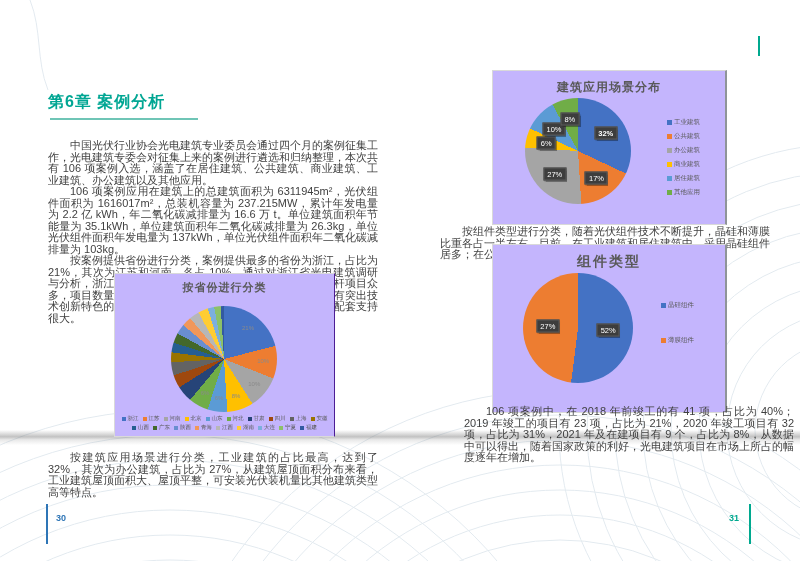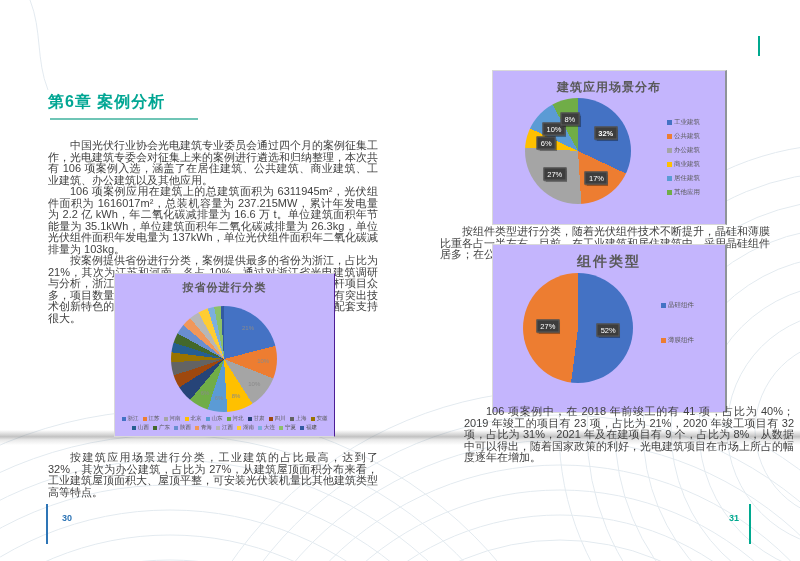--- a/index.html
+++ b/index.html
@@ -53,21 +53,21 @@
   .legend-scenes{left:174px;top:47px;gap:5px;}
   .legend-components{left:168px;top:56px;gap:26px;}
   .legend-item{display:inline-flex;align-items:center;gap:2px;}
   .legend-bullet{display:inline-block;width:4px;height:4px;flex:0 0 auto;}
   .legend-rows .legend-text{font-size:5.5px;color:#595959;}
   .legend-right .legend-bullet{width:5px;height:5px;}
   .legend-right .legend-text{font-size:6.5px;color:#595959;}
 
   
   .pageno{position:absolute;font-size:9px;font-weight:bold;}
-  .pageno-left{left:62px;top:513px;color:#2E75B6;}
+  .pageno-left{left:56px;top:513px;color:#2E75B6;}
   .pageno-right{left:729px;top:513px;color:#00A98F;}
   .pageno-rule{position:absolute;width:2px;height:40px;}
   .rule-left{left:46px;top:504px;background:#2E75B6;}
   .rule-right{left:749px;top:504px;background:#00A98F;}
 </style>
 </head>
 <body>
 
 <div id="page">
 

